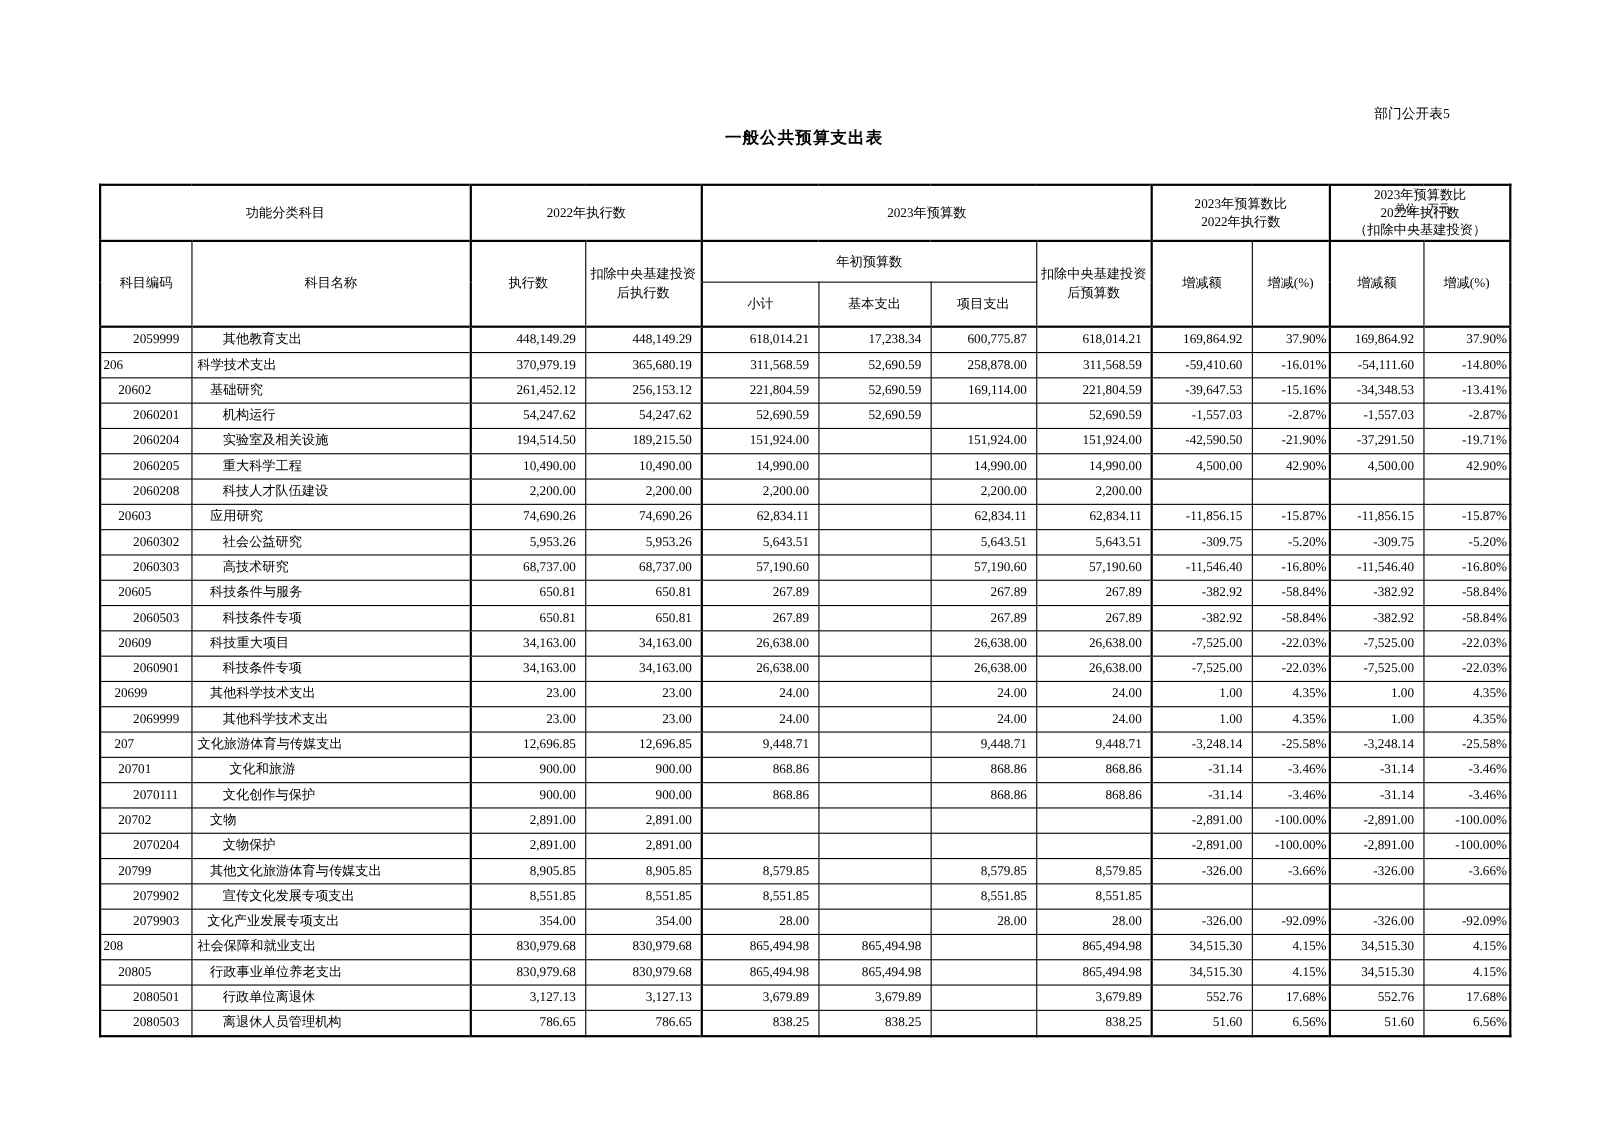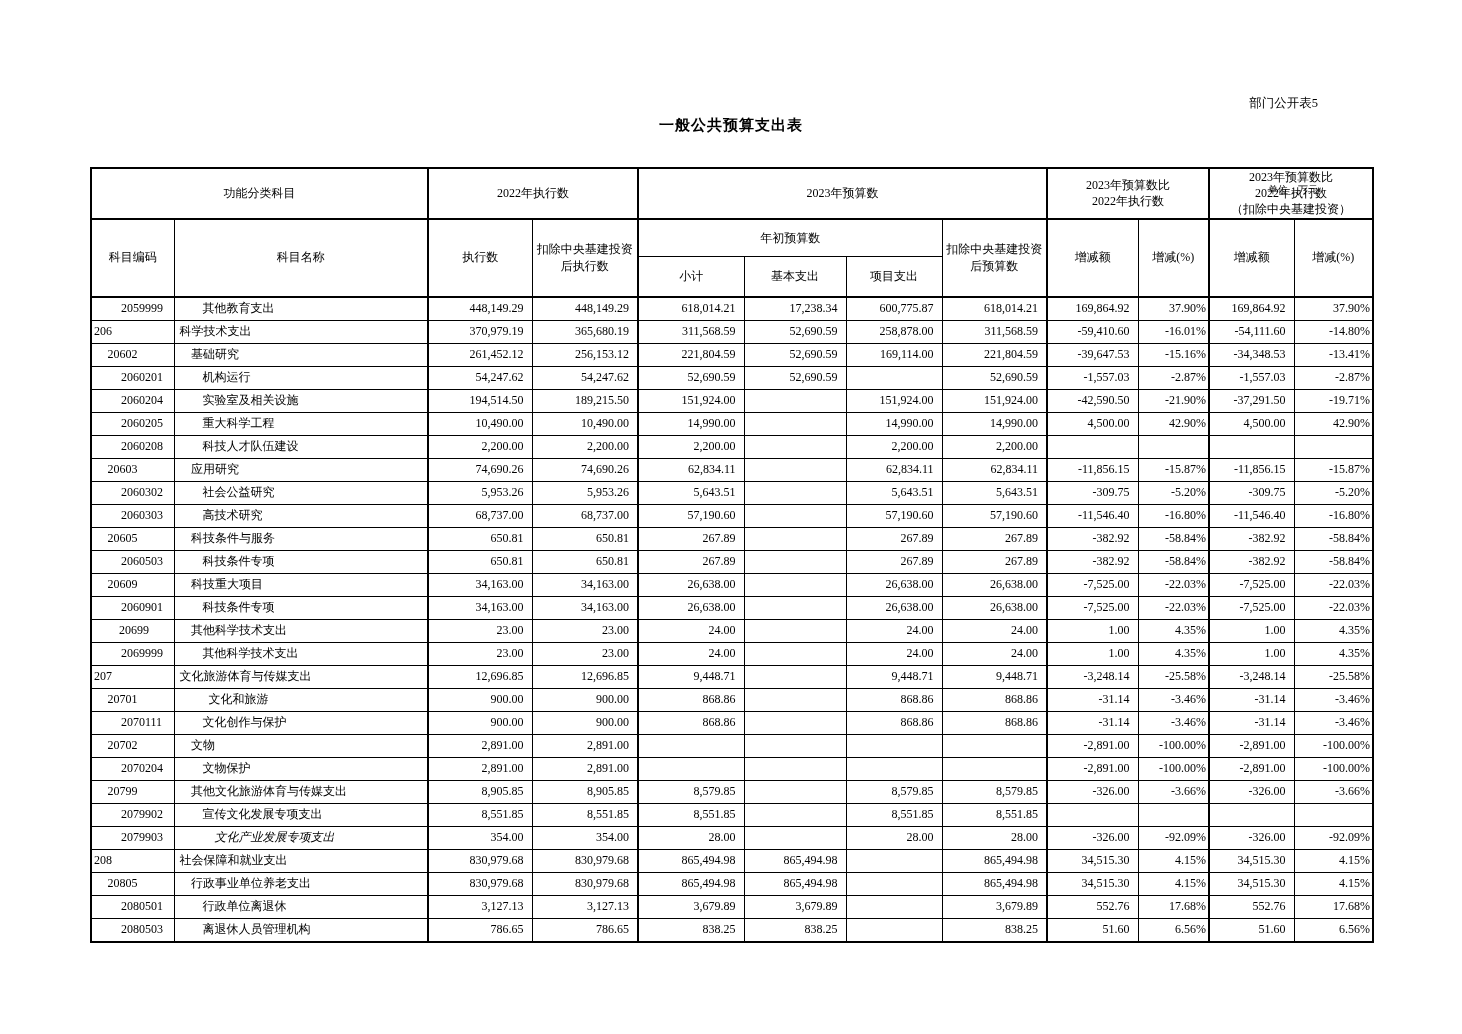--- a/index.html
+++ b/index.html
@@ -309,21 +309,21 @@
           <td class="num gb">26,638.00</td>
           <td class="num"></td>
           <td class="num">26,638.00</td>
           <td class="num">26,638.00</td>
           <td class="num gb">-7,525.00</td>
           <td class="pct">-22.03%</td>
           <td class="num gb">-7,525.00</td>
           <td class="pct">-22.03%</td>
         </tr>
         <tr>
-          <td class="code" style="padding-left: 27px; margin-left: 20px;">20699</td>
+          <td class="code" style="padding-left: 12px; margin-left: 20px;">20699</td>
           <td class="name" style="padding-left: 16.5px;">其他科学技术支出</td>
           <td class="num gb">23.00</td>
           <td class="num">23.00</td>
           <td class="num gb">24.00</td>
           <td class="num"></td>
           <td class="num">24.00</td>
           <td class="num">24.00</td>
           <td class="num gb">1.00</td>
           <td class="pct">4.35%</td>
           <td class="num gb">1.00</td>
@@ -337,21 +337,21 @@
           <td class="num gb">24.00</td>
           <td class="num"></td>
           <td class="num">24.00</td>
           <td class="num">24.00</td>
           <td class="num gb">1.00</td>
           <td class="pct">4.35%</td>
           <td class="num gb">1.00</td>
           <td class="pct">4.35%</td>
         </tr>
         <tr>
-          <td class="code" style="padding-left: 2px;">207</td>
+          <td class="code" style="padding-left: 12px;">207</td>
           <td class="name" style="padding-left: 5px;">文化旅游体育与传媒支出</td>
           <td class="num gb">12,696.85</td>
           <td class="num">12,696.85</td>
           <td class="num gb">9,448.71</td>
           <td class="num"></td>
           <td class="num">9,448.71</td>
           <td class="num">9,448.71</td>
           <td class="num gb">-3,248.14</td>
           <td class="pct">-25.58%</td>
           <td class="num gb">-3,248.14</td>
@@ -436,21 +436,21 @@
           <td class="num"></td>
           <td class="num">8,551.85</td>
           <td class="num">8,551.85</td>
           <td class="num gb"></td>
           <td class="pct"></td>
           <td class="num gb"></td>
           <td class="pct"></td>
         </tr>
         <tr>
           <td class="code" style="padding-left: 29px;">2079903</td>
-          <td class="name" style="padding-left: 40px; font-style: italic;">文化产业发展专项支出</td>
+          <td class="name" style="padding-left: 14px;">文化产业发展专项支出</td>
           <td class="num gb">354.00</td>
           <td class="num">354.00</td>
           <td class="num gb">28.00</td>
           <td class="num"></td>
           <td class="num">28.00</td>
           <td class="num">28.00</td>
           <td class="num gb">-326.00</td>
           <td class="pct">-92.09%</td>
           <td class="num gb">-326.00</td>
           <td class="pct">-92.09%</td>

